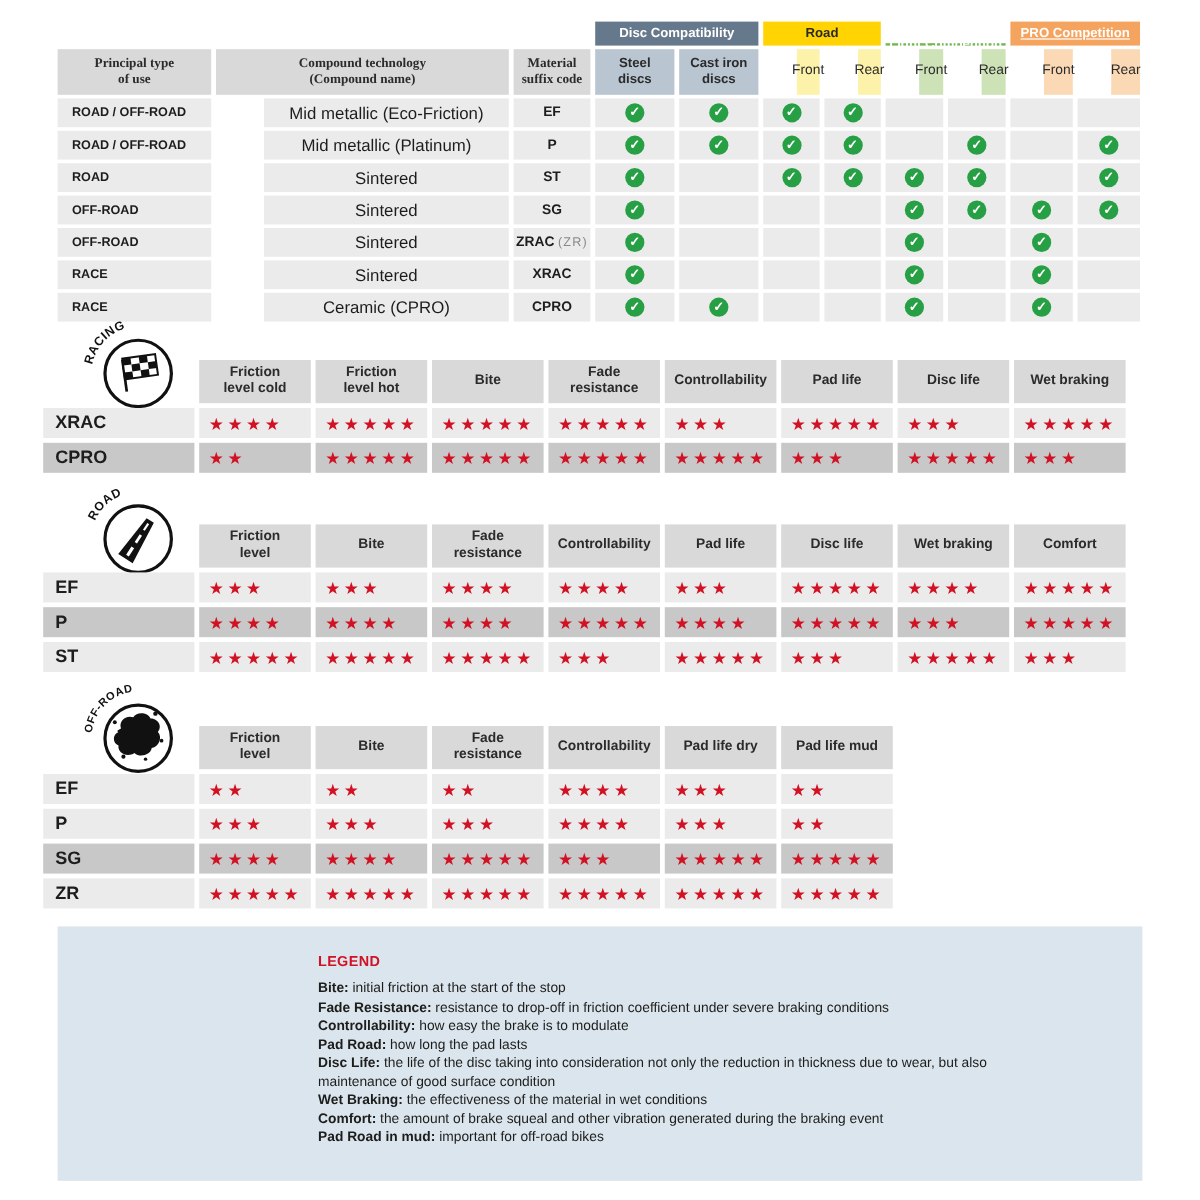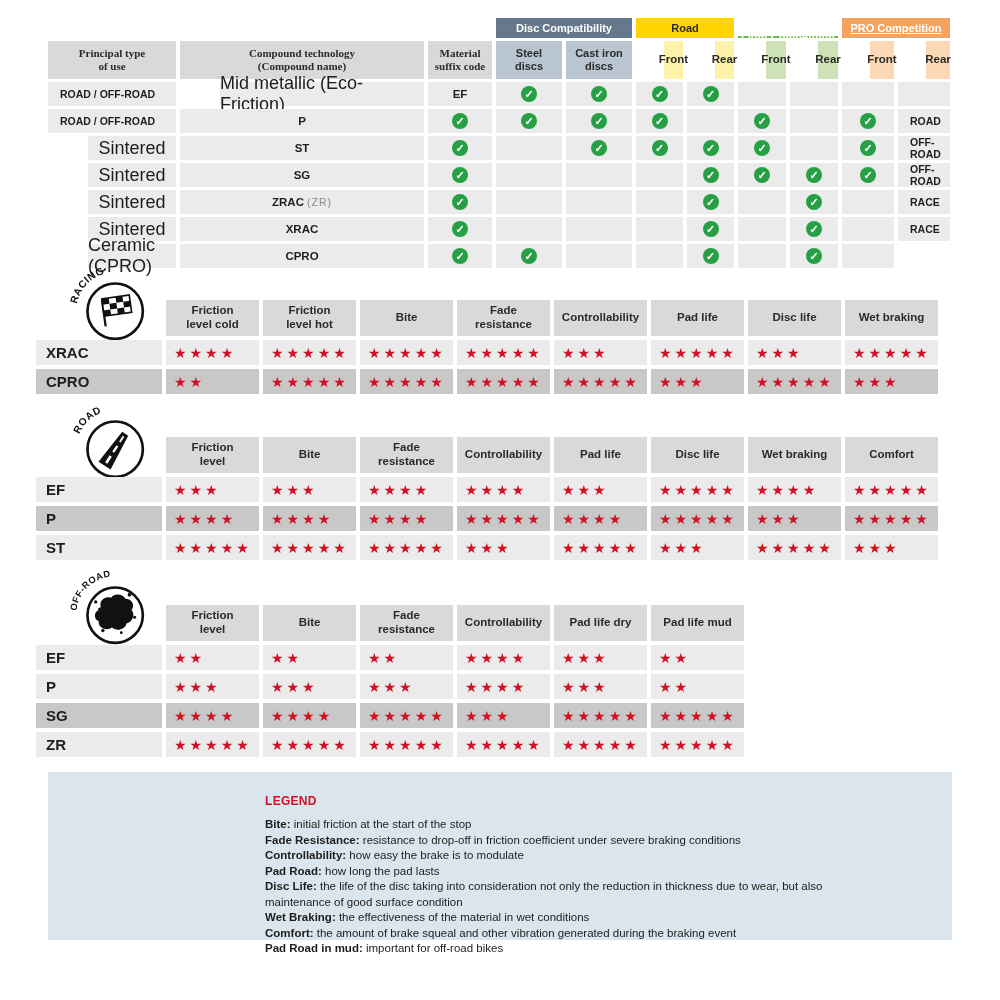--- a/index.html
+++ b/index.html
@@ -30,28 +30,28 @@
   .col-head {
     display:flex; align-items:center; justify-content:center; text-align:center;
     font-size:11px; font-weight:bold; line-height:1.18; padding:2px;
     white-space:pre-line; color:#2b2b2b;
   }
   .col-head.gray      { background:var(--header-cell-bg,#d9d9d9);font-family:Liberation Serif, serif; }
   .col-head.sub-disc  { background:var(--sub-disc-bg,#b9c5d0); }
   .col-head.sub-road  { background:var(--sub-road-bg,#fdf2a9); }
   .col-head.sub-light { background:var(--sub-light-bg,#cde2b6); }
   .col-head.sub-pro   { background:var(--sub-pro-bg,#fbd9b5); }
-  .col-head.fr        { font-weight:bold; font-size:11.5px;margin-left:28px; }
+  .col-head.fr        { font-weight:normal; font-size:11.5px;margin-left:28px; }
 
   .compat-cell {
     background:var(--row-light-bg,#ebebeb);
     display:flex; align-items:center; justify-content:center; font-size:12px;
   }
   .compat-use  { justify-content:flex-start; padding-left:12px; font-weight:bold; font-size:10.5px; }
-  .compat-tech { font-size:18px;margin-left:40px; }
+  .compat-tech { font-size:14px;margin-left:40px; }
   .compat-code { font-weight:bold; font-size:11.5px; gap:3px; }
   .code-note   { color:#8a8a8a; font-weight:normal; font-size:10.5px; letter-spacing:1px;text-align:right; }
 
   .check {
     width:16px; height:16px; border-radius:50%;
     background:var(--check-bg,#27a045); color:#fff;
     display:flex; align-items:center; justify-content:center;
     font-size:11px; font-weight:bold; line-height:1;
   }
 
@@ -86,21 +86,21 @@
 
   
   .section-icon { position:absolute; left:68px; width:82px; height:82px; }
   #icon-racing  { top:262px; }
   #icon-road    { top:400px; }
   #icon-offroad { top:566px; }
   .icon-text { font-family:"Liberation Sans", sans-serif; font-weight:bold; fill:#111; letter-spacing:0.5px; }
 
   
   .legend {
-    position:absolute; left:48px; top:772px; width:904px; height:168px;
+    position:absolute; left:48px; top:772px; width:904px; height:212px;
     background:var(--legend-bg,#dbe5ed);
   }
   .legend-inner { padding:22px 30px 0 217px; }
   .legend-title { font-weight:bold; font-size:12px; color:var(--star,#d11224); margin-bottom:9px; letter-spacing:0.3px; }
   .legend-item  { font-size:11.5px; line-height:15.5px; max-width:620px; color:#1d1d1b; }
   .legend-term  { font-weight:bold; }
 </style>
 </head>
 <body>
 
@@ -143,20 +143,21 @@
         <span class="check">✓</span>
       </div>
       <div class="compat-cell">
         <span class="check">✓</span>
       </div>
       <div class="compat-cell"></div>
       <div class="compat-cell"></div>
       <div class="compat-cell"></div>
       <div class="compat-cell"></div>
       <div class="compat-cell compat-use">ROAD / OFF-ROAD</div>
+      <div class="compat-cell compat-tech">Mid metallic (Platinum)</div>
       <div class="compat-cell compat-code">
         <span>P</span>
       </div>
       <div class="compat-cell">
         <span class="check">✓</span>
       </div>
       <div class="compat-cell">
         <span class="check">✓</span>
       </div>
       <div class="compat-cell">

